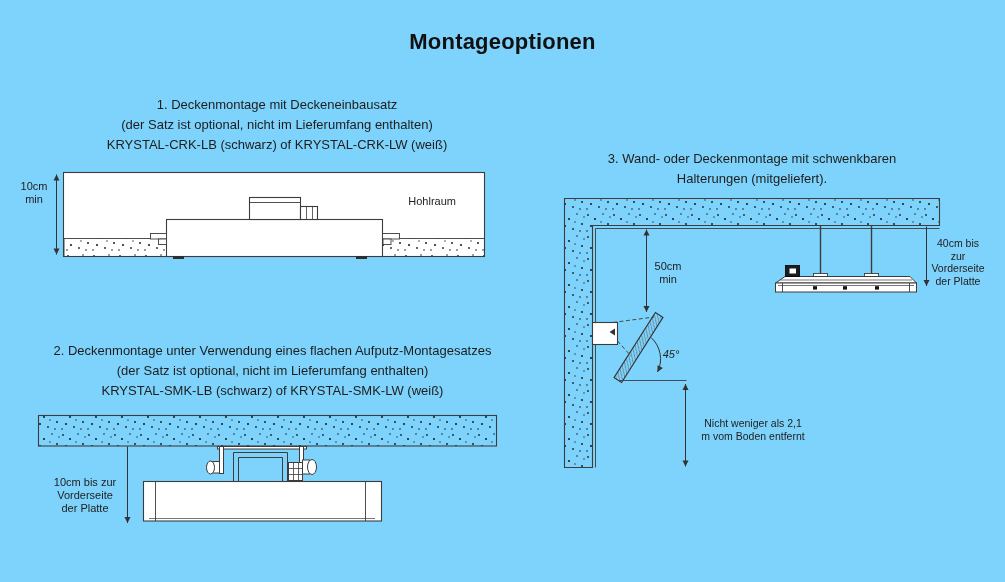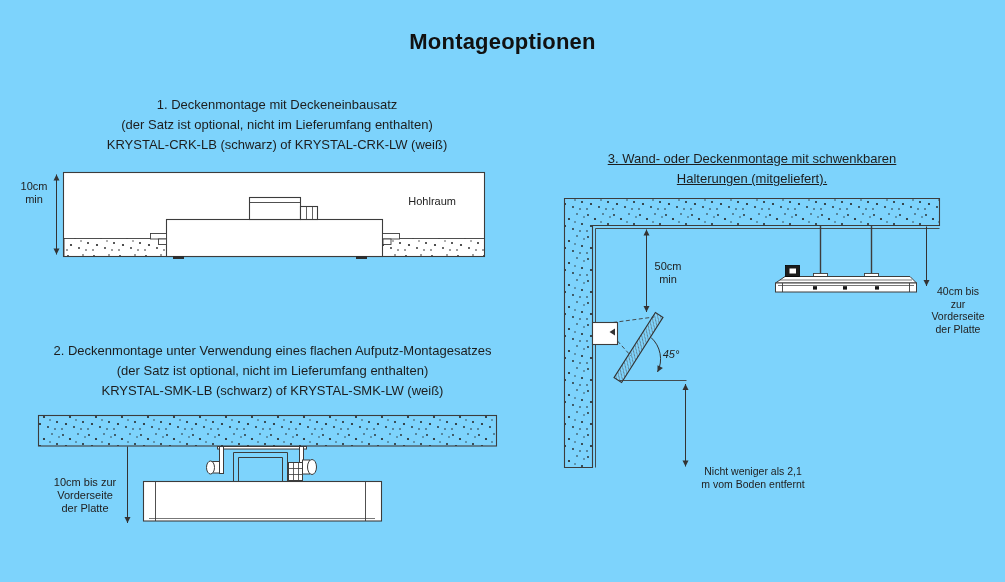--- a/index.html
+++ b/index.html
@@ -18,21 +18,21 @@
   .heading{
     position:absolute;text-align:center;
     font-size:13px;line-height:20px;color:#1d1d1d;
     white-space:pre-line;
   }
   .lbl{
     position:absolute;text-align:center;
     font-size:11px;line-height:13px;color:#222;
     white-space:pre-line;
   }
-  .lbl.small{font-size:10.5px;line-height:12.5px;margin-top:48px;}
+  .lbl.small{font-size:10.5px;line-height:12.5px;}
   svg.diagram{position:absolute;overflow:visible;}
 </style>
 </head>
 <body>
 
 <div class="page">
 
   <div class="title">Montageoptionen</div>
 
   <div class="heading" style="left:80px;top:95px;width:394px;">1. Deckenmontage mit Deckeneinbausatz
@@ -134,21 +134,21 @@
         <line x1="330.5" y1="71.5" x2="330.5" y2="111" stroke-width="0.9"></line>
         <line x1="114" y1="108.5" x2="340" y2="108.5" stroke-width="0.7"></line>
       </g>
       <line x1="92.5" y1="36.5" x2="92.5" y2="113" stroke="#333" stroke-width="1" marker-end="url(#arrB)"></line>
     </g>
   </svg>
   <div class="lbl" style="left:43px;top:476px;width:84px;">10cm bis zur
 Vorderseite
 der Platte</div>
 
-  <div class="heading" style="left:600px;top:149px;width:304px;text-decoration:underline;">3. Wand- oder Deckenmontage mit schwenkbaren
+  <div class="heading" style="left:600px;top:149px;width:304px;">3. Wand- oder Deckenmontage mit schwenkbaren
 Halterungen (mitgeliefert).</div>
 
   <svg class="diagram" style="left:560px;top:190px;" width="445" height="285" viewBox="0 0 445 285">
     <defs>
       <pattern id="stipC" width="26" height="22" patternUnits="userSpaceOnUse">
         <g fill="#222">
           <circle cx="2" cy="3" r=".9"></circle>
             <circle cx="9" cy="7" r="1.1"></circle>
             <circle cx="17" cy="2" r=".8"></circle>
           <circle cx="22" cy="12" r="1"></circle>

